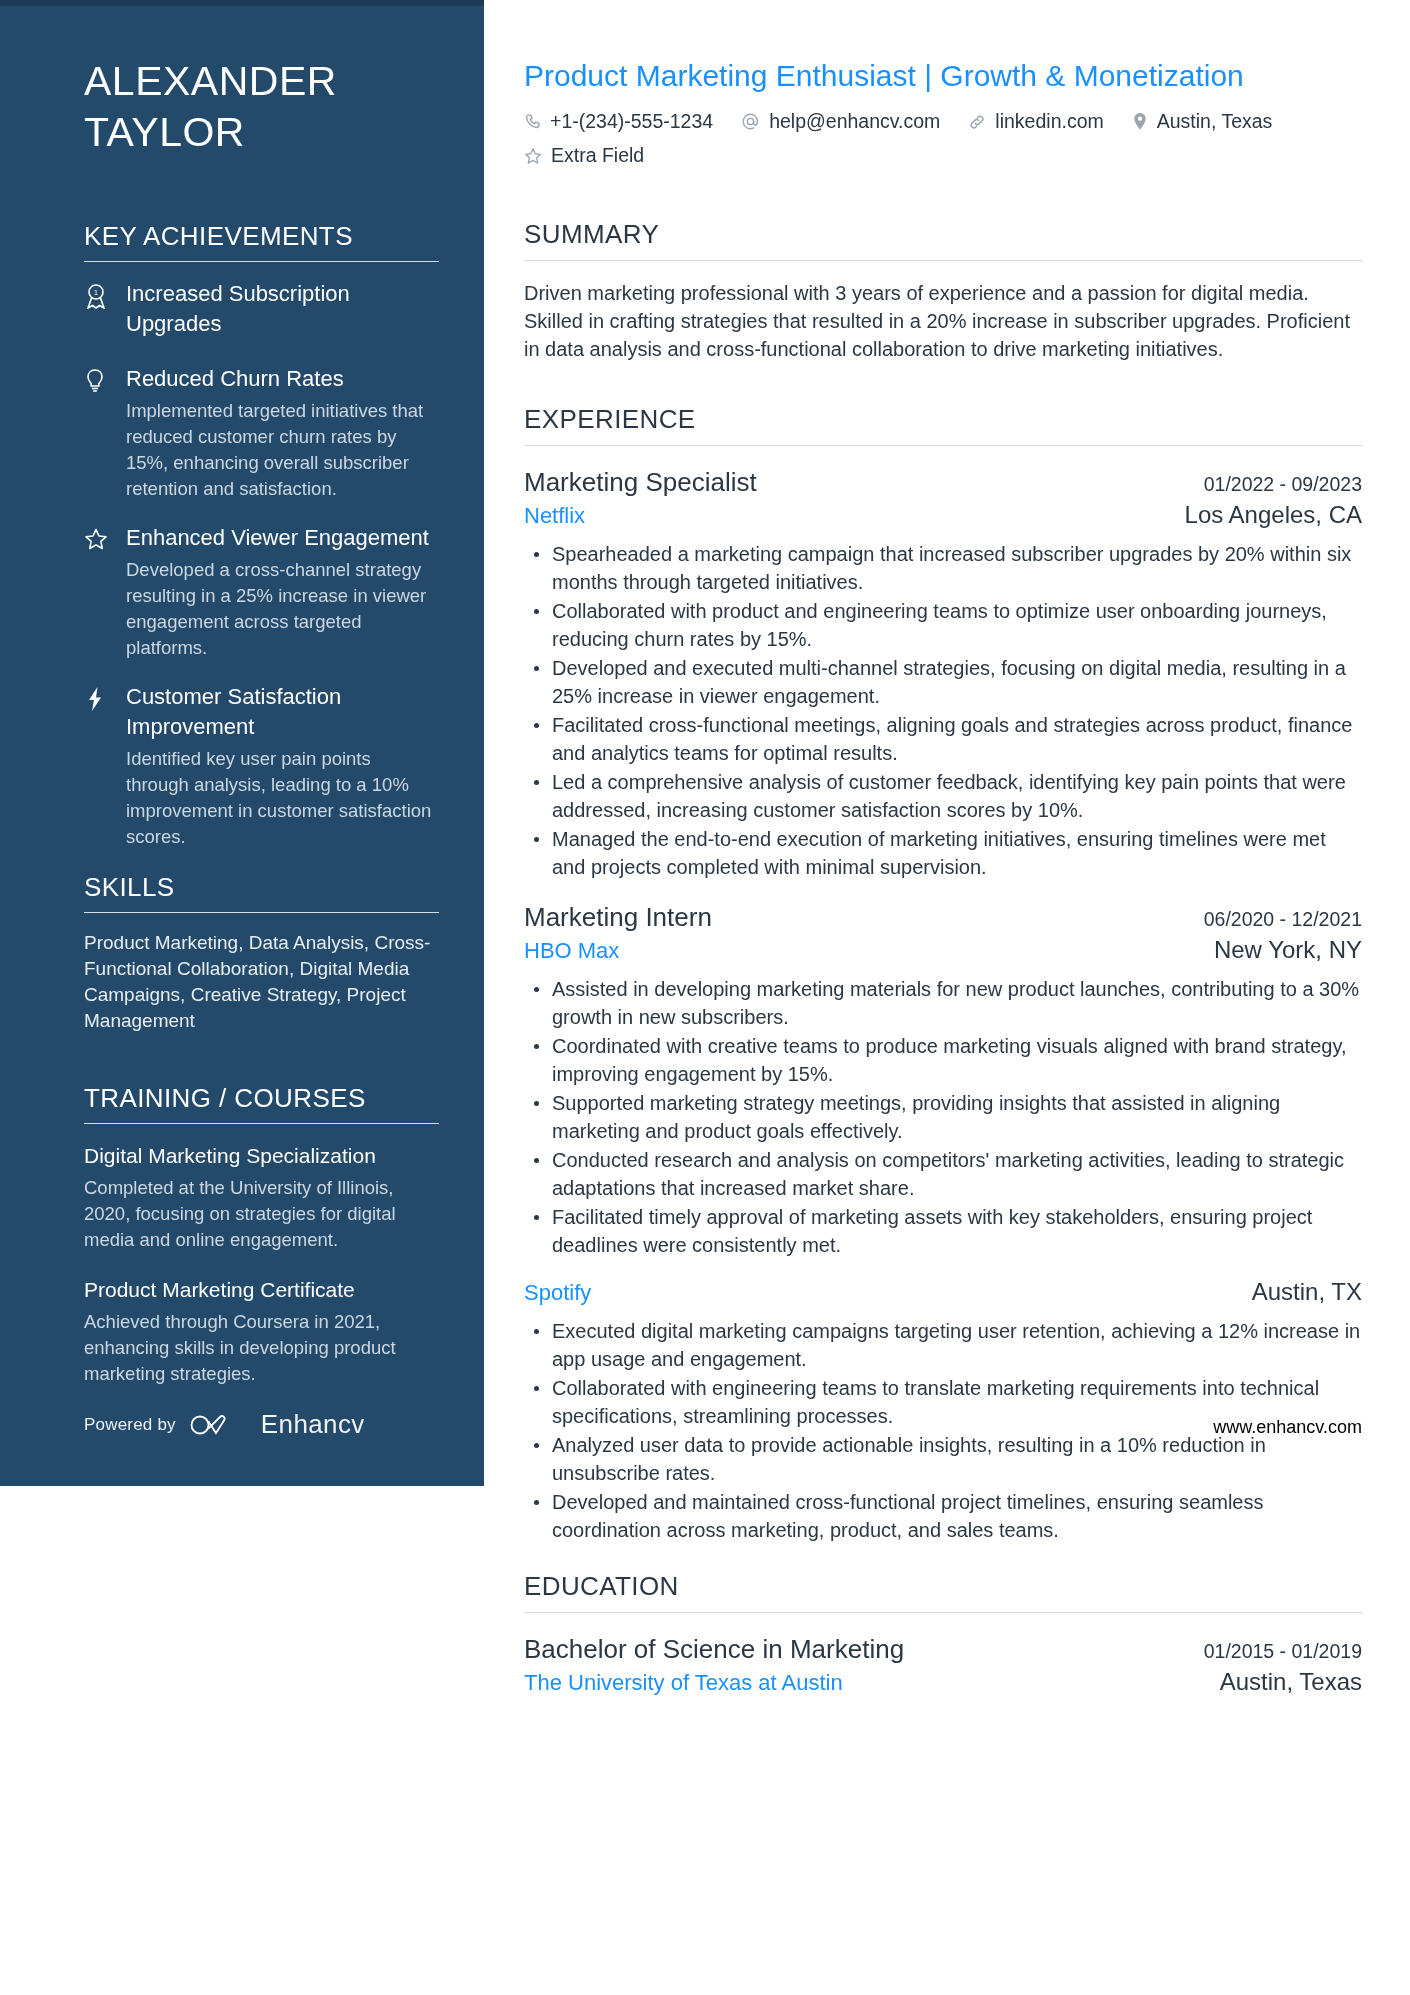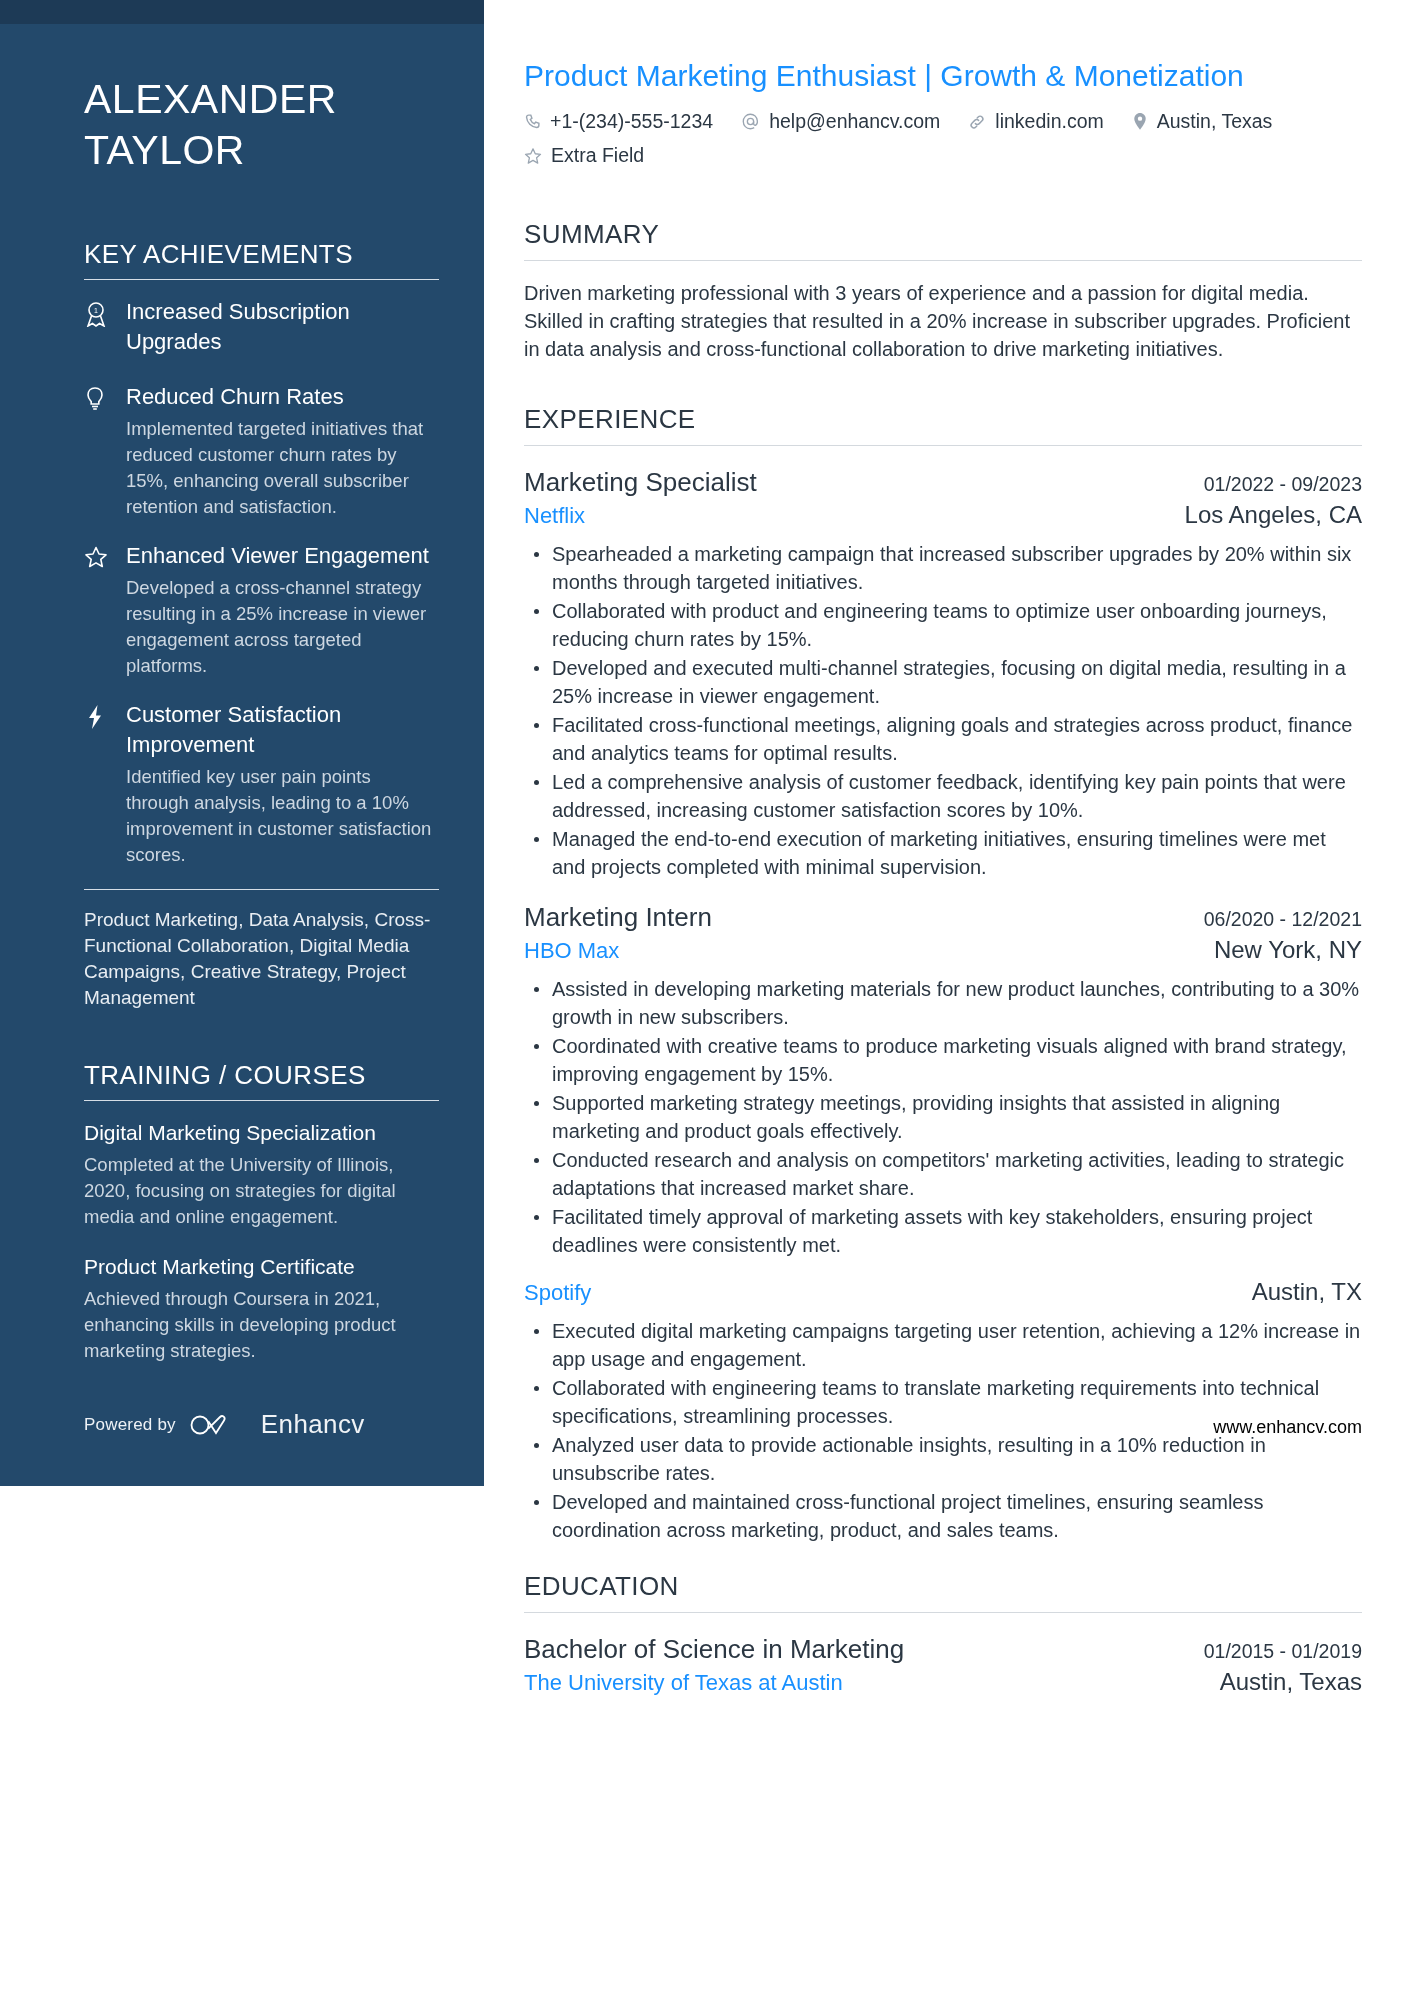--- a/index.html
+++ b/index.html
@@ -321,20 +321,21 @@
             </svg>
           </div>
           <div class="ach-body">
             <div class="ach-title">Customer Satisfaction Improvement</div>
             <div class="ach-desc">Identified key user pain points through analysis, leading to a 10% improvement in customer satisfaction scores.</div>
           </div>
         </div>
       </section>
 
       <section class="side-section">
+        <div class="side-head">SKILLS</div>
         <div class="side-rule"></div>
         <div class="skills-text">Product Marketing, Data Analysis, Cross-Functional Collaboration, Digital Media Campaigns, Creative Strategy, Project Management</div>
       </section>
 
       <section class="side-section">
         <div class="side-head">TRAINING / COURSES</div>
         <div class="side-rule"></div>
 
         <div class="course">
           <div class="course-title">Digital Marketing Specialization</div>

